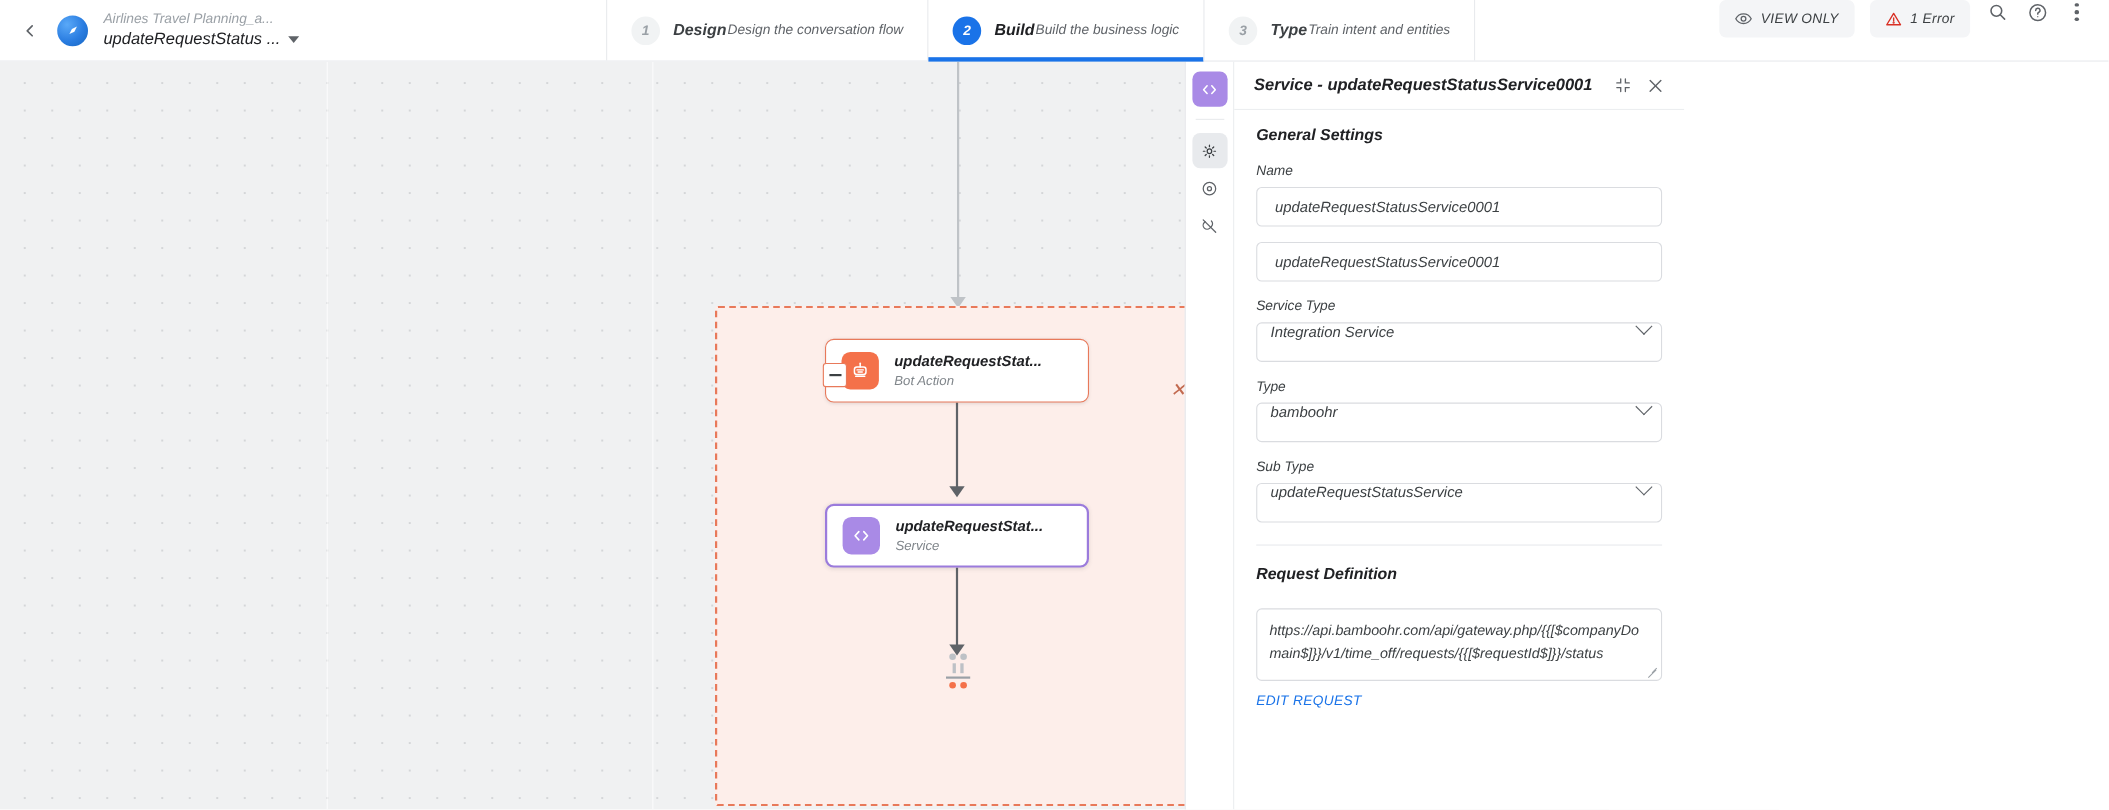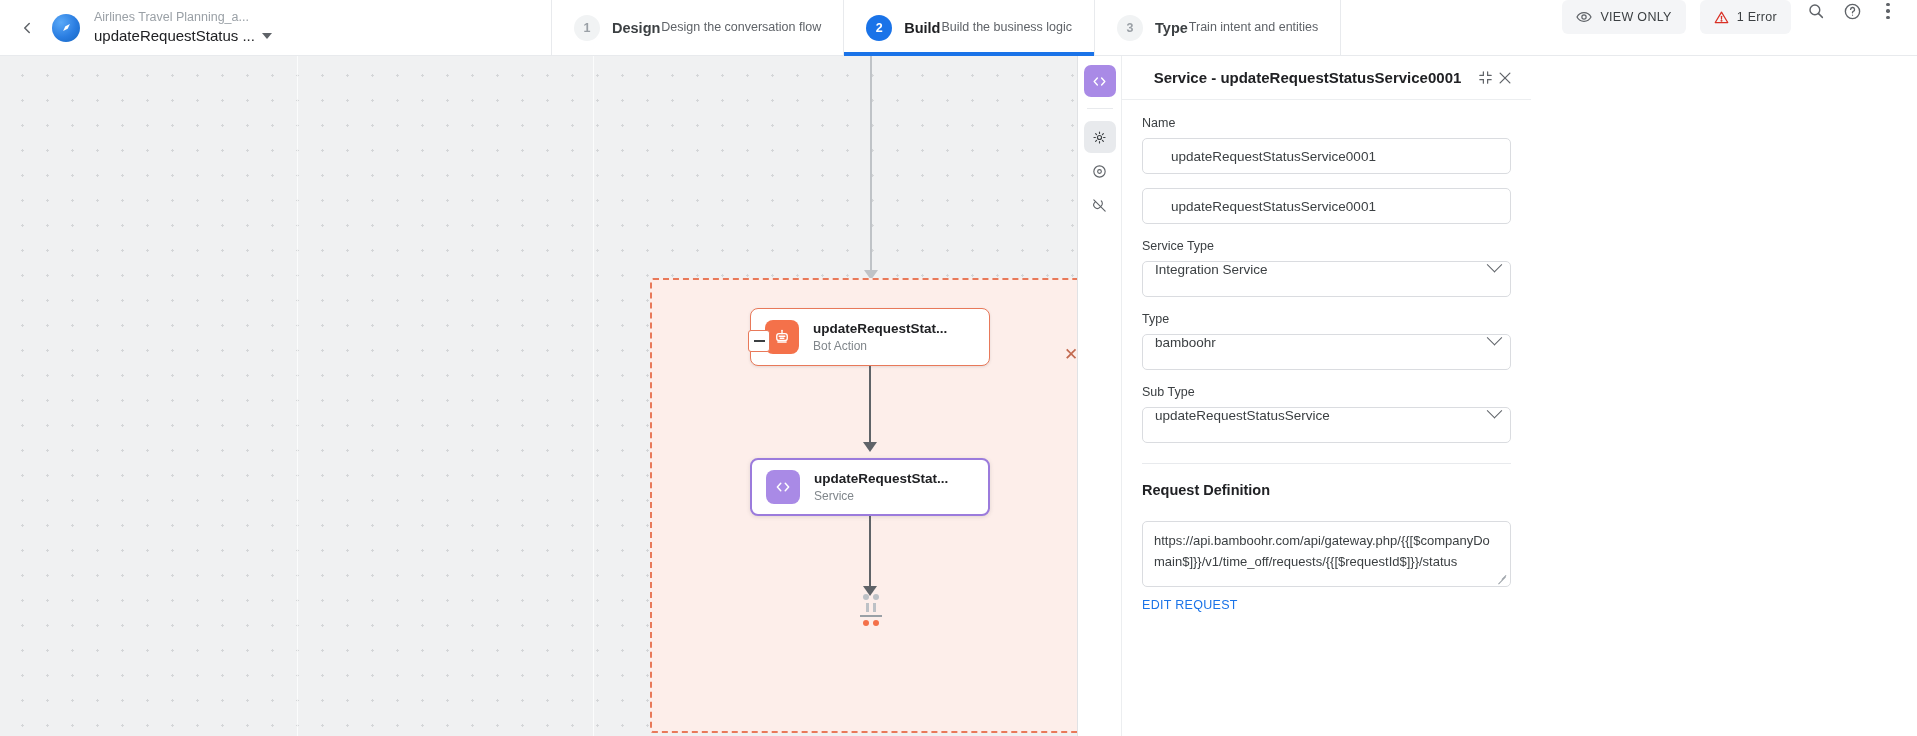--- a/index.html
+++ b/index.html
@@ -3,21 +3,21 @@
 <meta charset="utf-8">
 <style>
   * { box-sizing: border-box; margin: 0; padding: 0; }
   html, body {
     width: 1917px; height: 736px;
     overflow: hidden;
     font-family: "Liberation Sans", sans-serif;
     background: #ffffff;
     color: #202124;
   }
-  #app { position: relative; width: 1531px; height: 736px; }
+  #app { position: relative; width: 1531px; height: 736px; font-style: italic; }
 
   
   .topbar {
     position: absolute; top: 0; left: 0; width: 1917px; height: 56px;
     background: #ffffff;
     border-bottom: 1px solid #e8eaed;
     display: flex; align-items: stretch;
     z-index: 40;
   }
   .tb-left {
@@ -231,45 +231,44 @@
     cursor: pointer; color: #5f6368;
   }
   .rail-btn svg { display: block; }
   .rail-btn.primary { background: #a98ae6; color: #ffffff; }
   .rail-btn.selected { background: #e8eaed; color: #3c4043; }
   .rail-sep { width: 26px; height: 1px; background: #e8eaed; margin: 9px 0 10px; }
 
   .panel-body { flex: 1; min-width: 0; display: flex; flex-direction: column; }
   .panel-head {
     height: 44px; flex: none;
-    display: flex; align-items: center; 
+    display: flex; align-items: center; gap: 10px;
     padding: 0 16px 0 18px;
     border-bottom: 1px solid #eceef0;
-    text-align: center;
   }
   .panel-title {
     font-size: 15px; font-weight: bold; color: #202124;
     white-space: nowrap; overflow: hidden; text-overflow: ellipsis; flex: 1;
   }
   .panel-hicon { width: 20px; height: 20px; color: #5f6368; cursor: pointer; flex: none;
     display: flex; align-items: center; justify-content: center; }
   .panel-hicon svg { display: block; }
 
   .panel-scroll { flex: 1; overflow-y: auto; padding: 15px 20px 20px 20px; }
   .panel-scroll::-webkit-scrollbar { width: 8px; }
   .panel-scroll::-webkit-scrollbar-thumb { background: #dadce0; border-radius: 4px; }
 
   .sec-title { font-size: 14.5px; font-weight: bold; color: #202124; margin-bottom: 16px; }
   .field { margin-bottom: 14px; }
   .field-label { font-size: 12.5px; color: #3c4043; margin-bottom: 7px; line-height: 16px; }
   .field-input {
     width: 100%; height: 36px;
     border: 1px solid #dadce0; border-radius: 5px;
     background: #ffffff;
-    padding: 0 28px;
+    padding: 0 16px;
     font-family: "Liberation Sans", sans-serif;
     font-size: 13.5px; color: #3c4043;
     display: flex; align-items: center;
     cursor: text;
   }
   .field-select {
     width: 100%; height: 36px;
     border: 1px solid #dadce0; border-radius: 5px;
     background: #ffffff;
     padding: 0 10px 0 12px;
@@ -514,20 +513,21 @@
         </div>
         <div class="panel-hicon">
           <svg viewBox="0 0 24 24" width="18" height="18" fill="none" stroke="currentColor" stroke-width="1.7" stroke-linecap="round">
               <line x1="5.5" y1="5.5" x2="18.5" y2="18.5"></line>
               <line x1="18.5" y1="5.5" x2="5.5" y2="18.5"></line>
             </svg>
         </div>
       </div>
 
       <div class="panel-scroll">
+        <div class="sec-title">General Settings</div>
 
         <div class="field">
           <div class="field-label">Name</div>
           <div class="field-input">updateRequestStatusService0001</div>
         </div>
 
         <div class="field">
           <div class="field-input">updateRequestStatusService0001</div>
         </div>
 

